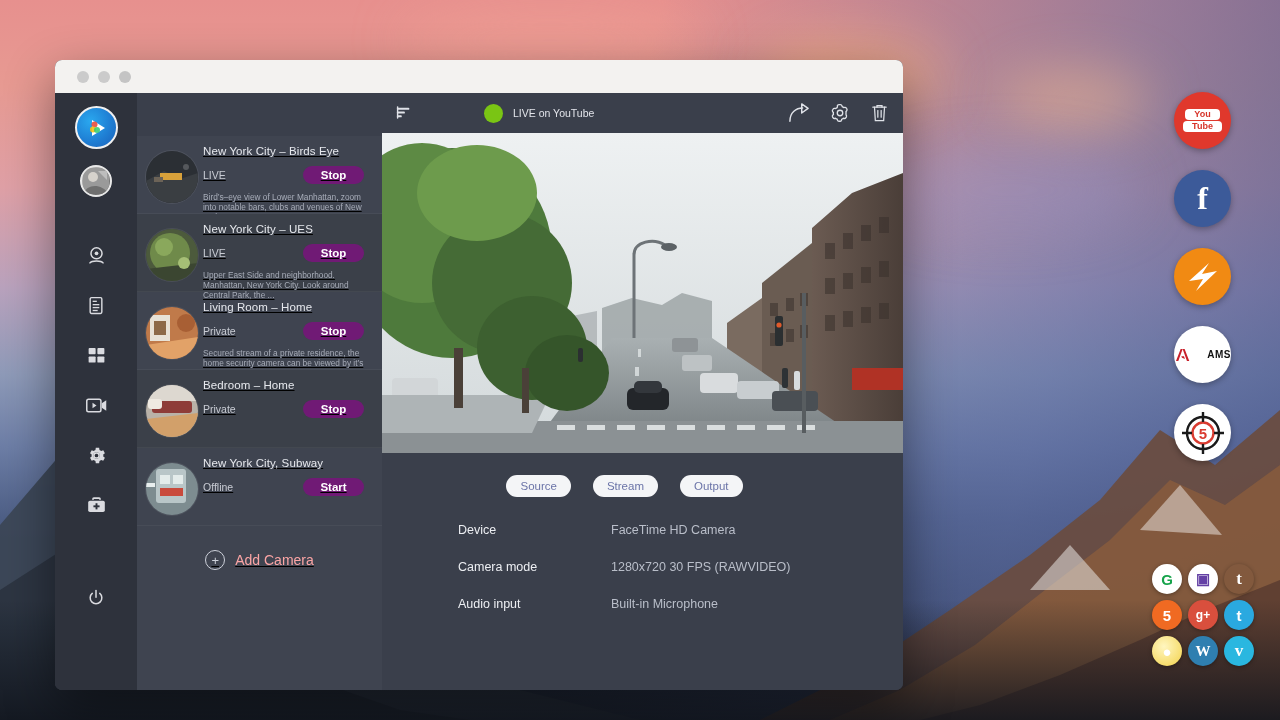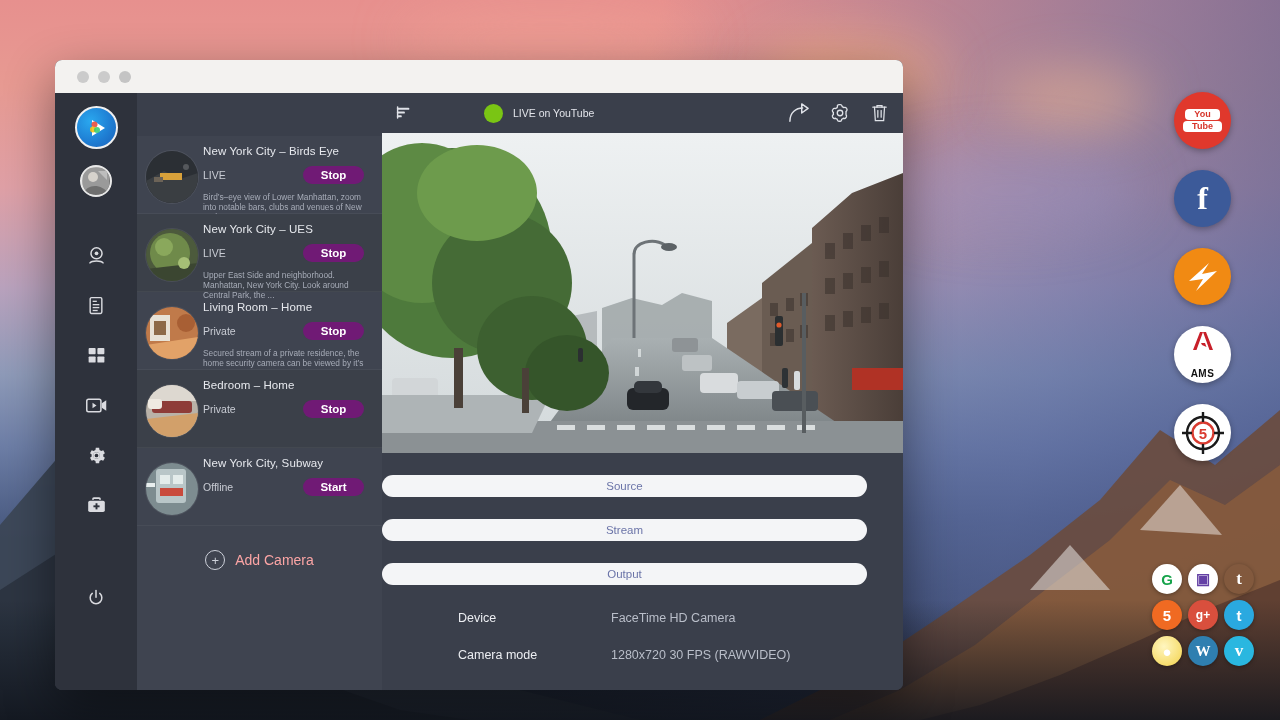--- a/index.html
+++ b/index.html
@@ -92,21 +92,21 @@
     color: #e9eaee; opacity: .92; cursor: pointer;
   }
   .rail-item.power { position: absolute; bottom: 76px; margin: 0; }
 
   
   #list-col {
     width: 245px; flex: 0 0 245px; background: #3f4450;
     display: flex; flex-direction: column; position: relative;
   }
   #list-head { height: 43px; background: #3a3f4b; }
-  #cam-list { flex: 1; overflow: hidden; }
+  #cam-list { flex: 1; overflow: hidden; text-decoration: underline; }
   .cam-row {
     height: 78px; padding: 9px 12px 0 12px; position: relative;
     border-bottom: 1px solid rgba(255,255,255,0.045);
   }
   .cam-row.alt { background: #3b4049; }
   .cam-thumb {
     position: absolute; left: 9px; top: 15px;
     width: 52px; height: 52px; border-radius: 50%; overflow: hidden;
     box-shadow: 0 0 0 1px rgba(255,255,255,0.08);
   }
@@ -147,21 +147,21 @@
   .tb-right { margin-left: auto; display: flex; align-items: center; gap: 20px; }
   .tb-ico { cursor: pointer; color: #dfe2e8; display: flex; }
 
   
   #video {
     height: 320px; position: relative; overflow: hidden;
     background: linear-gradient(180deg,#dfe3e6 0%,#cfd6d9 40%,#9aa2a4 70%,#6d7476 100%);
   }
 
   
-  #pill-row { display: flex; justify-content: flex-end; gap: 22px; padding: 22px 36px 0 0; flex-direction: column; }
+  #pill-row { display: flex; justify-content: center; gap: 22px; padding: 22px 36px 0 0; }
   .pill {
     min-width: 61px; height: 22px; padding: 0 14px; border-radius: 11px;
     background: #f4f5f7; color: #6b74a8; font-size: 11.5px;
     display: flex; align-items: center; justify-content: center;
     border: none; cursor: pointer; font-family: "Liberation Sans", sans-serif;
   }
 
   
   #info { padding: 26px 0 0 76px; }
   .info-row { display: flex; margin-bottom: 23px; font-size: 12.5px; }
@@ -197,21 +197,21 @@
       <span class="yt-pill" style="background:#fff;color:#d7342a;">Tube</span>
     </div>
     <div class="dock-icon" style="background:#3c5a99;font-size:32px;font-family:'Liberation Serif',serif;">
       <span>f</span>
     </div>
     <div class="dock-icon" style="background:#f18a13;">
       <svg width="40" height="40" viewBox="0 0 40 40">
         <path d="M6,24 L26,6 L19,17 L34,14 L13,34 L20,22 Z" fill="#fff"></path>
       </svg>
     </div>
-    <div class="dock-icon" style="background:#fff;flex-direction:column;gap:16px;">
+    <div class="dock-icon" style="background:#fff;flex-direction:row;gap:16px;">
       <svg width="26" height="22" viewBox="0 0 26 22">
         <path d="M3,20 L10,2 L13,2 L6.5,20 Z M16,2 L23,20 L19.5,20 L13,2 Z M11,13 L15,13 L16.5,17 L12,15 Z" fill="#c8202a"></path>
       </svg>
       <span style="color:#111;font-size:10px;letter-spacing:.5px;">AMS</span>
     </div>
     <div class="dock-icon" style="background:#fff;">
       <svg width="48" height="48" viewBox="0 0 48 48">
         <circle cx="24" cy="24" r="16" fill="none" stroke="#1a1a1a" stroke-width="2.4"></circle>
         <circle cx="24" cy="24" r="10.5" fill="none" stroke="#d93b30" stroke-width="2.4"></circle>
         <line x1="24" y1="3" x2="24" y2="13" stroke="#1a1a1a" stroke-width="2.4"></line>
@@ -610,18 +610,22 @@
 
         <div id="info">
           <div class="info-row">
             <span class="info-k">Device</span>
             <span class="info-v">FaceTime HD Camera</span>
           </div>
           <div class="info-row">
             <span class="info-k">Camera mode</span>
             <span class="info-v">1280x720 30 FPS (RAWVIDEO)</span>
           </div>
+          <div class="info-row">
+            <span class="info-k">Audio input</span>
+            <span class="info-v">Built-in Microphone</span>
+          </div>
         </div>
       </div>
     </div>
 
   </div>
 </div>
 
 </body></html>

